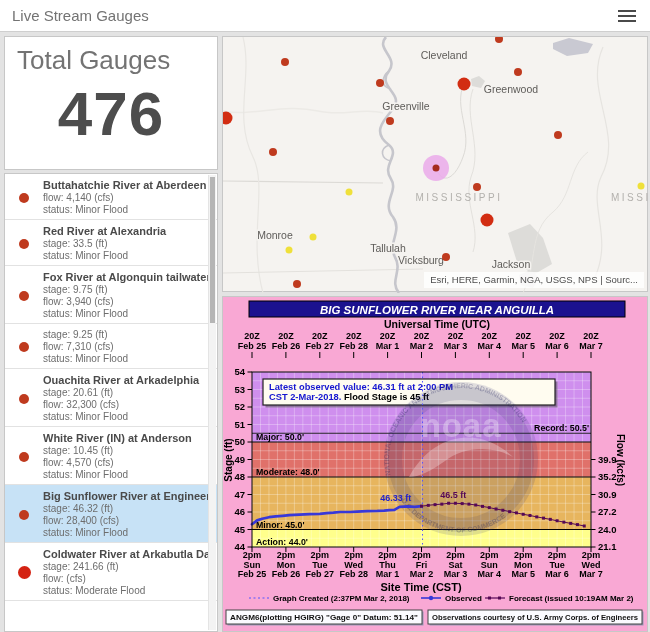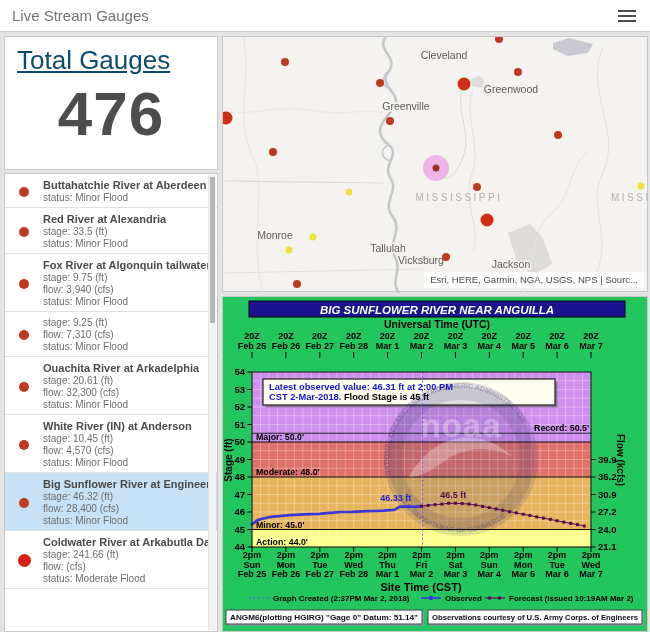--- a/index.html
+++ b/index.html
@@ -10,21 +10,21 @@
   
   .header{position:absolute;left:0;top:0;width:650px;height:31px;background:#ffffff;
           border-bottom:1px solid #cfcfcf;display:flex;align-items:center;}
   .header .title{font-size:15px;color:#737373;margin-left:12px;}
   .menu-btn{position:absolute;right:14px;top:7px;width:18px;height:16px;cursor:pointer;}
   .menu-btn span{display:block;height:2px;background:#4a4a4a;margin:3px 0;}
 
   
   .card{position:absolute;background:#ffffff;border:1px solid #c7c7c7;box-sizing:border-box;}
   .total-card{left:4px;top:36px;width:214px;height:134px;}
-  .total-label{font-size:26px;color:#0c4a6e;margin:8px 0 0 12px;text-decoration:underline;}
+  .total-label{font-size:26px;color:#737373;margin:8px 0 0 12px;}
   .total-value{font-size:62px;font-weight:bold;color:#4d4d4d;text-align:center;margin-top:2px;letter-spacing:1px;}
 
   .list-card{left:4px;top:173px;width:214px;height:459px;overflow:hidden;}
   .gauge-row{display:flex;align-items:center;border-bottom:1px solid #e2e2e2;padding:5px 0 3px 0;}
   .gauge-row.selected{background:#c7e2f6;}
   .dotcol{width:38px;display:flex;justify-content:center;flex:0 0 38px;}
   .dot{width:10px;height:10px;border-radius:50%;background:#bf3a1e;}
   .gauge-row.moderate .dot{width:13px;height:13px;background:#d42313;}
   .gtext{flex:1;min-width:0;padding-right:2px;}
   .gtitle{font-size:11px;line-height:13px;font-weight:bold;color:#4a4a4a;white-space:nowrap;overflow:hidden;}
@@ -32,21 +32,21 @@
   .list-scrollbar{position:absolute;right:1px;top:1px;bottom:1px;width:7px;background:#f3f3f3;border-left:1px solid #e4e4e4;}
   .list-scrollbar .thumb{position:absolute;left:1px;top:2px;width:5px;height:146px;background:#b5b5b5;}
 
   
   .map-panel{left:222px;top:36px;width:426px;height:256px;background:#f5f3f0;border:1px solid #c7c7c7;cursor:grab;}
   .map-panel svg{position:absolute;left:0;top:0;}
   .map-attr{position:absolute;right:3px;bottom:3px;background:rgba(255,255,255,0.78);
             font-size:9.5px;color:#4c4c4c;padding:2px 6px;line-height:12px;}
 
   
-  .chart-panel{left:222px;top:296px;width:426px;height:336px;background:#22c55e;border:1px solid #c7c7c7;}
+  .chart-panel{left:222px;top:296px;width:426px;height:336px;background:#f9a8d4;border:1px solid #c7c7c7;}
   .chart-panel svg{position:absolute;left:0;top:0;}
   text{font-family:"Liberation Sans",sans-serif;}
 </style>
 </head>
 <body>
 
 <div class="app">
 
   <div class="header">
     <span class="title">Live Stream Gauges</span>
@@ -63,20 +63,21 @@
   </div>
 
   <div class="card list-card">
     <div id="gauge-list-rows">
     <div class="gauge-row">
       <div class="dotcol">
             <span class="dot"></span>
           </div>
       <div class="gtext">
         <div class="gtitle">Buttahatchie River at Aberdeen</div>
+        <div class="gline gflow">flow: 4,140 (cfs)</div>
         <div class="gline gstatus">status: Minor Flood</div>
       </div>
     </div>
 
     <div class="gauge-row">
       <div class="dotcol">
             <span class="dot"></span>
           </div>
       <div class="gtext">
         <div class="gtitle">Red River at Alexandria</div>

